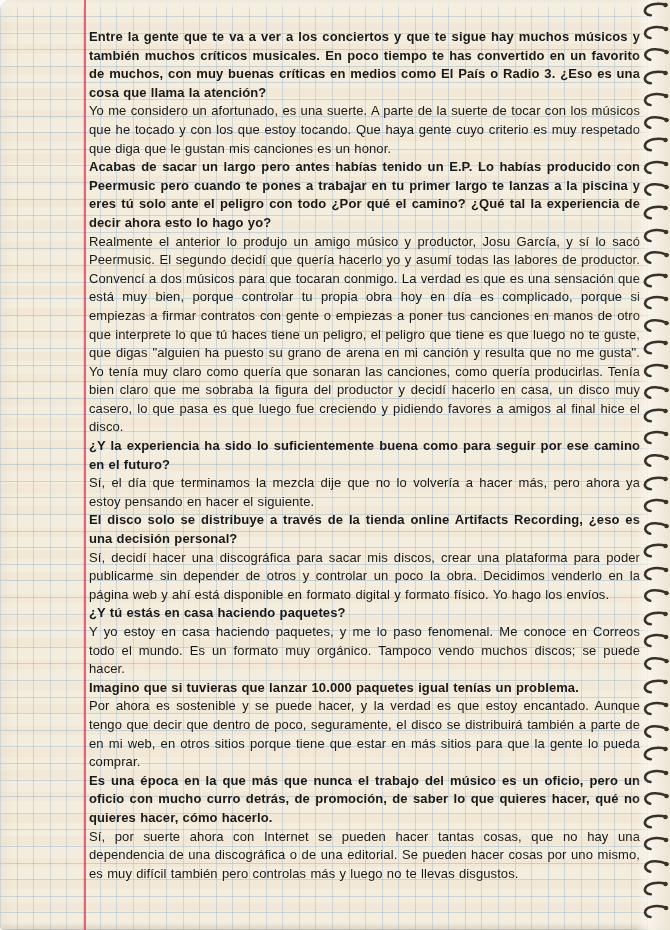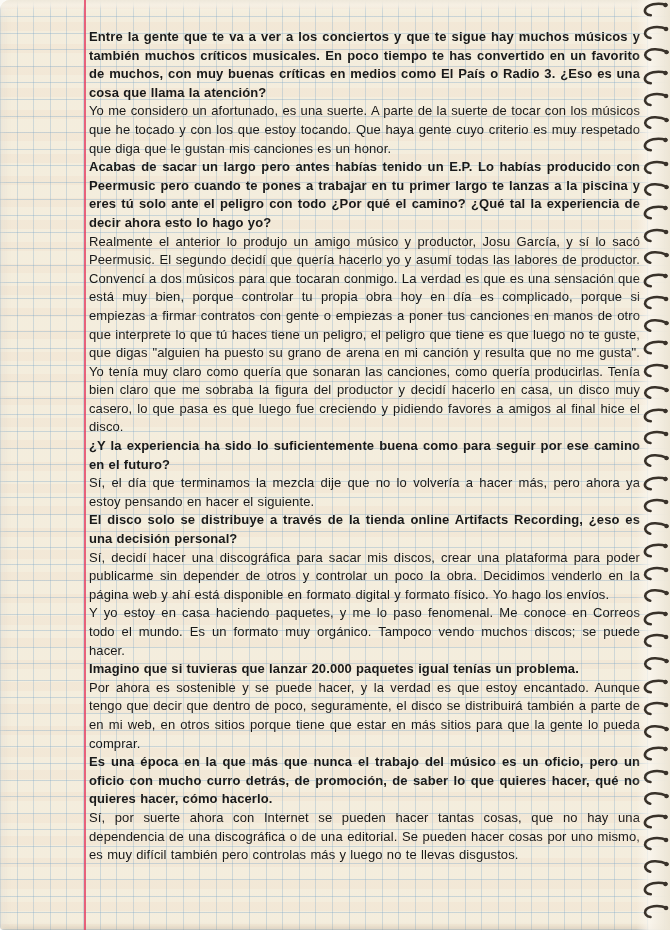--- a/index.html
+++ b/index.html
@@ -57,22 +57,23 @@
   <div class="margin-line"></div>
   <div class="text-column">
       <p class="para question">Entre la gente que te va a ver a los conciertos y que te sigue hay muchos músicos y también muchos críticos musicales. En poco tiempo te has convertido en un favorito de muchos, con muy buenas críticas en medios como El País o Radio 3. ¿Eso es una cosa que llama la atención?</p>
       <p class="para answer">Yo me considero un afortunado, es una suerte. A parte de la suerte de tocar con los músicos que he tocado y con los que estoy tocando. Que haya gente cuyo criterio es muy respetado que diga que le gustan mis canciones es un honor.</p>
       <p class="para question">Acabas de sacar un largo pero antes habías tenido un E.P. Lo habías producido con Peermusic pero cuando te pones a trabajar en tu primer largo te lanzas a la piscina y eres tú solo ante el peligro con todo ¿Por qué el camino? ¿Qué tal la experiencia de decir ahora esto lo hago yo?</p>
       <p class="para answer">Realmente el anterior lo produjo un amigo músico y productor, Josu García, y sí lo sacó Peermusic. El segundo decidí que quería hacerlo yo y asumí todas las labores de productor. Convencí a dos músicos para que tocaran conmigo. La verdad es que es una sensación que está muy bien, porque controlar tu propia obra hoy en día es complicado, porque si empiezas a firmar contratos con gente o empiezas a poner tus canciones en manos de otro que interprete lo que tú haces tiene un peligro, el peligro que tiene es que luego no te guste, que digas "alguien ha puesto su grano de arena en mi canción y resulta que no me gusta". Yo tenía muy claro como quería que sonaran las canciones, como quería producirlas. Tenía bien claro que me sobraba la figura del productor y decidí hacerlo en casa, un disco muy casero, lo que pasa es que luego fue creciendo y pidiendo favores a amigos al final hice el disco.</p>
       <p class="para question">¿Y la experiencia ha sido lo suficientemente buena como para seguir por ese camino en el futuro?</p>
       <p class="para answer">Sí, el día que terminamos la mezcla dije que no lo volvería a hacer más, pero ahora ya estoy pensando en hacer el siguiente.</p>
       <p class="para question">El disco solo se distribuye a través de la tienda online Artifacts Recording, ¿eso es una decisión personal?</p>
       <p class="para answer">Sí, decidí hacer una discográfica para sacar mis discos, crear una plataforma para poder publicarme sin depender de otros y controlar un poco la obra. Decidimos venderlo en la página web y ahí está disponible en formato digital y formato físico. Yo hago los envíos.</p>
+      <p class="para question">¿Y tú estás en casa haciendo paquetes?</p>
       <p class="para answer">Y yo estoy en casa haciendo paquetes, y me lo paso fenomenal. Me conoce en Correos todo el mundo. Es un formato muy orgánico. Tampoco vendo muchos discos; se puede hacer.</p>
-      <p class="para question">Imagino que si tuvieras que lanzar 20.000 paquetes igual tenías un problema.</p>
+      <p class="para question">Imagino que si tuvieras que lanzar 10.000 paquetes igual tenías un problema.</p>
       <p class="para answer">Por ahora es sostenible y se puede hacer, y la verdad es que estoy encantado. Aunque tengo que decir que dentro de poco, seguramente, el disco se distribuirá también a parte de en mi web, en otros sitios porque tiene que estar en más sitios para que la gente lo pueda comprar.</p>
       <p class="para question">Es una época en la que más que nunca el trabajo del músico es un oficio, pero un oficio con mucho curro detrás, de promoción, de saber lo que quieres hacer, qué no quieres hacer, cómo hacerlo.</p>
       <p class="para answer">Sí, por suerte ahora con Internet se pueden hacer tantas cosas, que no hay una dependencia de una discográfica o de una editorial. Se pueden hacer cosas por uno mismo, es muy difícil también pero controlas más y luego no te llevas disgustos.</p>
     </div>
   <div class="spine">
       <svg viewBox="0 0 30 22" class="hook" style="top: 1px; transform: rotate(-5deg);">
         <path d="M28 5 C19 1.5 9 3 6.5 7.5 C5 10.5 7.5 13.5 11.5 14" fill="none" stroke="#39322a" stroke-width="2.6" stroke-linecap="round"></path>
         <circle cx="27" cy="5" r="2.2" fill="#39322a"></circle>
       </svg>
       <svg viewBox="0 0 30 22" class="hook" style="top: 23.55px; transform: rotate(0deg);">

